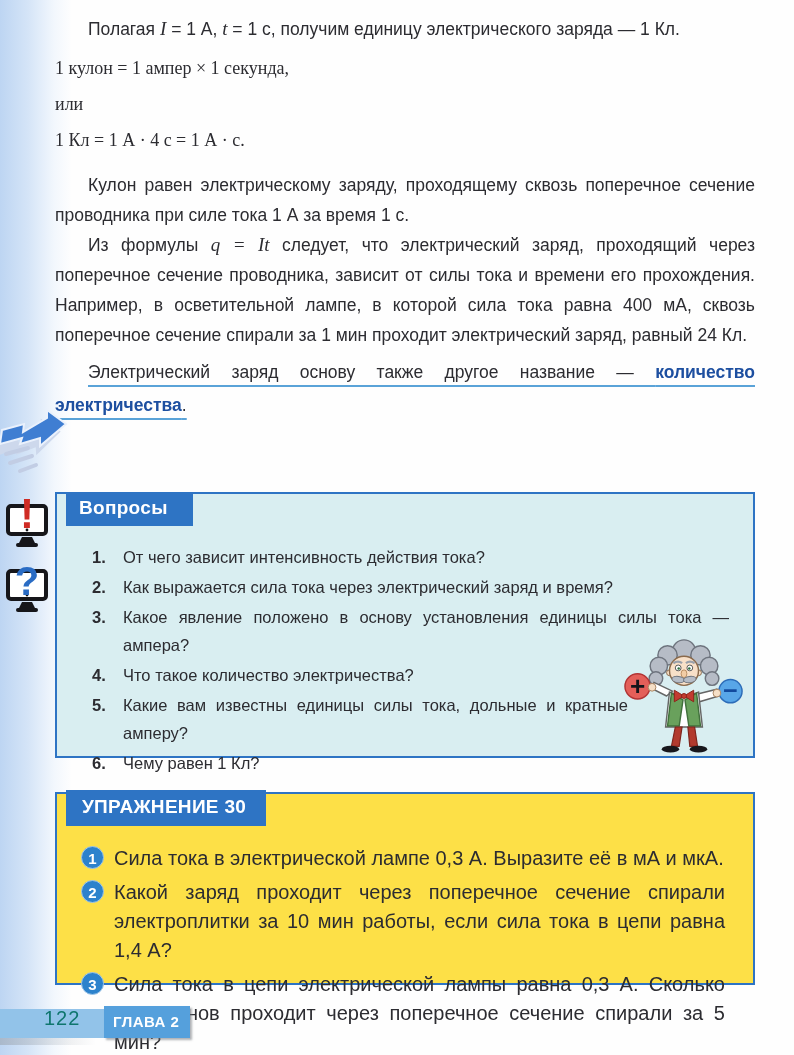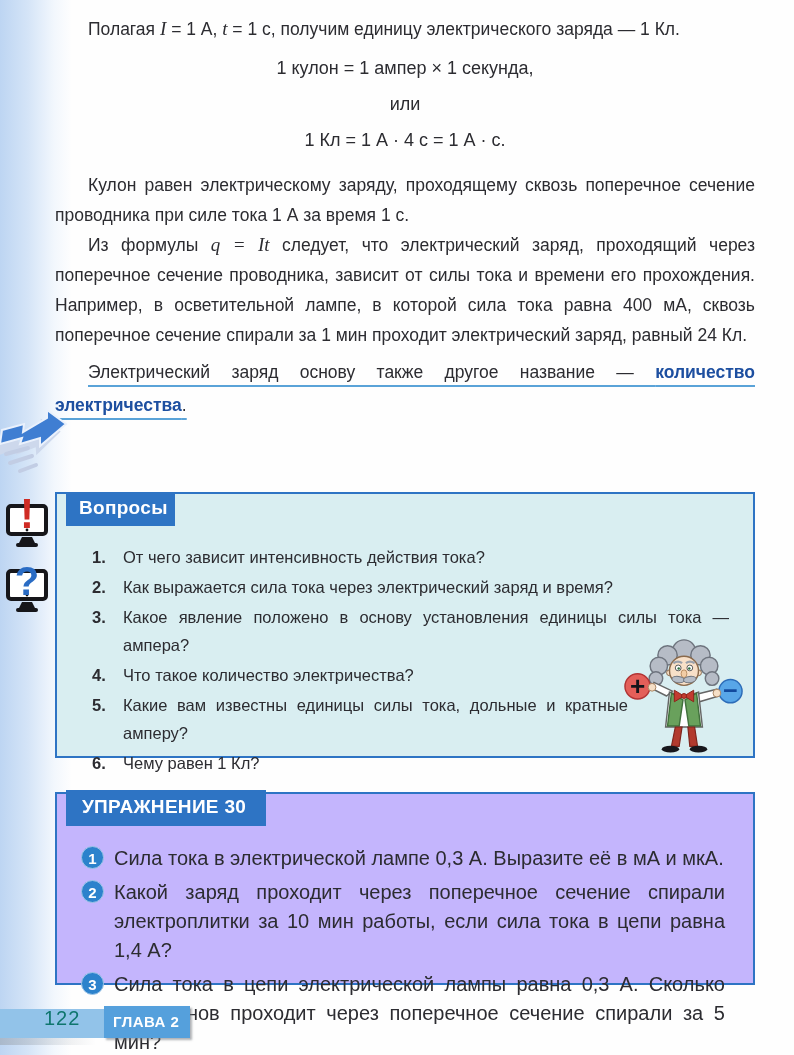--- a/index.html
+++ b/index.html
@@ -9,21 +9,21 @@
     font-family:"Liberation Sans", sans-serif;
   }
   .left-strip{
     position:absolute;left:0;top:0;width:72px;height:1055px;
     background:linear-gradient(to right,#bdd5f2 0%,#d4e4f7 38%,#f2f7fd 75%,#fefefe 100%);
   }
   .content{position:absolute;left:55px;top:14px;width:700px;}
   .para{margin:0;font-size:17.5px;line-height:30px;text-align:justify;}
   .indent{text-indent:33px;}
   .var{font-family:"Liberation Serif", serif;font-style:italic;font-size:19px;}
-  .formulas{margin:6px 0 12px 0;text-align:center;}
+  .formulas{margin:6px 0 12px 0;text-align:left;font-family:Liberation Serif, serif;}
   .formula-line{font-size:18px;line-height:36px;color:#2c2c31;}
   .key{margin-top:6px;line-height:33px;}
   .underlined{
     text-decoration:underline;
     text-decoration-color:#5aa3d8;
     text-decoration-thickness:2px;
     text-underline-offset:7px;
   }
   .hl{color:#1d4fa0;font-weight:bold;}
 
@@ -32,33 +32,33 @@
 
   .monitors{position:absolute;left:5px;top:492px;width:48px;display:flex;flex-direction:column;gap:7px;}
   .monitors svg{overflow:visible;display:block;}
 
   .qbox{
     position:absolute;left:55px;top:492px;width:700px;height:266px;
     box-sizing:border-box;background:#d9eef1;border:2px solid #2e74c4;
   }
   .box-tab{
     position:absolute;left:9px;top:-2px;background:#2e74c4;color:#ffffff;
-    font-weight:bold;font-size:19px;padding:5px 7px 7px 13px;letter-spacing:.3px;
+    font-weight:bold;font-size:19px;padding:5px 25px 7px 13px;letter-spacing:.3px;
   }
   .q-items{padding:49px 24px 0 35px;}
   .q-row{display:flex;margin-bottom:2px;}
   .q-num{width:31px;flex:0 0 31px;font-weight:bold;font-size:16.5px;line-height:28px;}
   .q-text{flex:1;font-size:16.5px;line-height:28px;text-align:justify;}
   .q-row:nth-child(5) .q-text{max-width:505px;}
   .q-row:nth-child(3) .q-text{max-width:610px;}
   .mascot{position:absolute;right:8px;bottom:0;width:122px;height:120px;overflow:visible;}
 
   .ebox{
     position:absolute;left:55px;top:792px;width:700px;height:193px;
-    box-sizing:border-box;background:#c4b5fd;border:2px solid #2e74c4;
+    box-sizing:border-box;background:#fde047;border:2px solid #2e74c4;
   }
   .ebox-tab{padding:6px 20px 8px 16px;top:-4px;}
   .e-items{padding:50px 28px 0 24px;}
   .e-row{display:flex;margin-bottom:5px;}
   .e-num{
     flex:0 0 23px;width:23px;height:23px;border-radius:50%;background:#2c82cc;
     color:#fff;font-weight:bold;font-size:15px;line-height:23px;text-align:center;
     margin-right:10px;margin-top:2px;border:1px solid #9fc6e8;box-sizing:border-box;
   }
   .e-text{flex:1;font-size:20px;line-height:29px;text-align:justify;}

